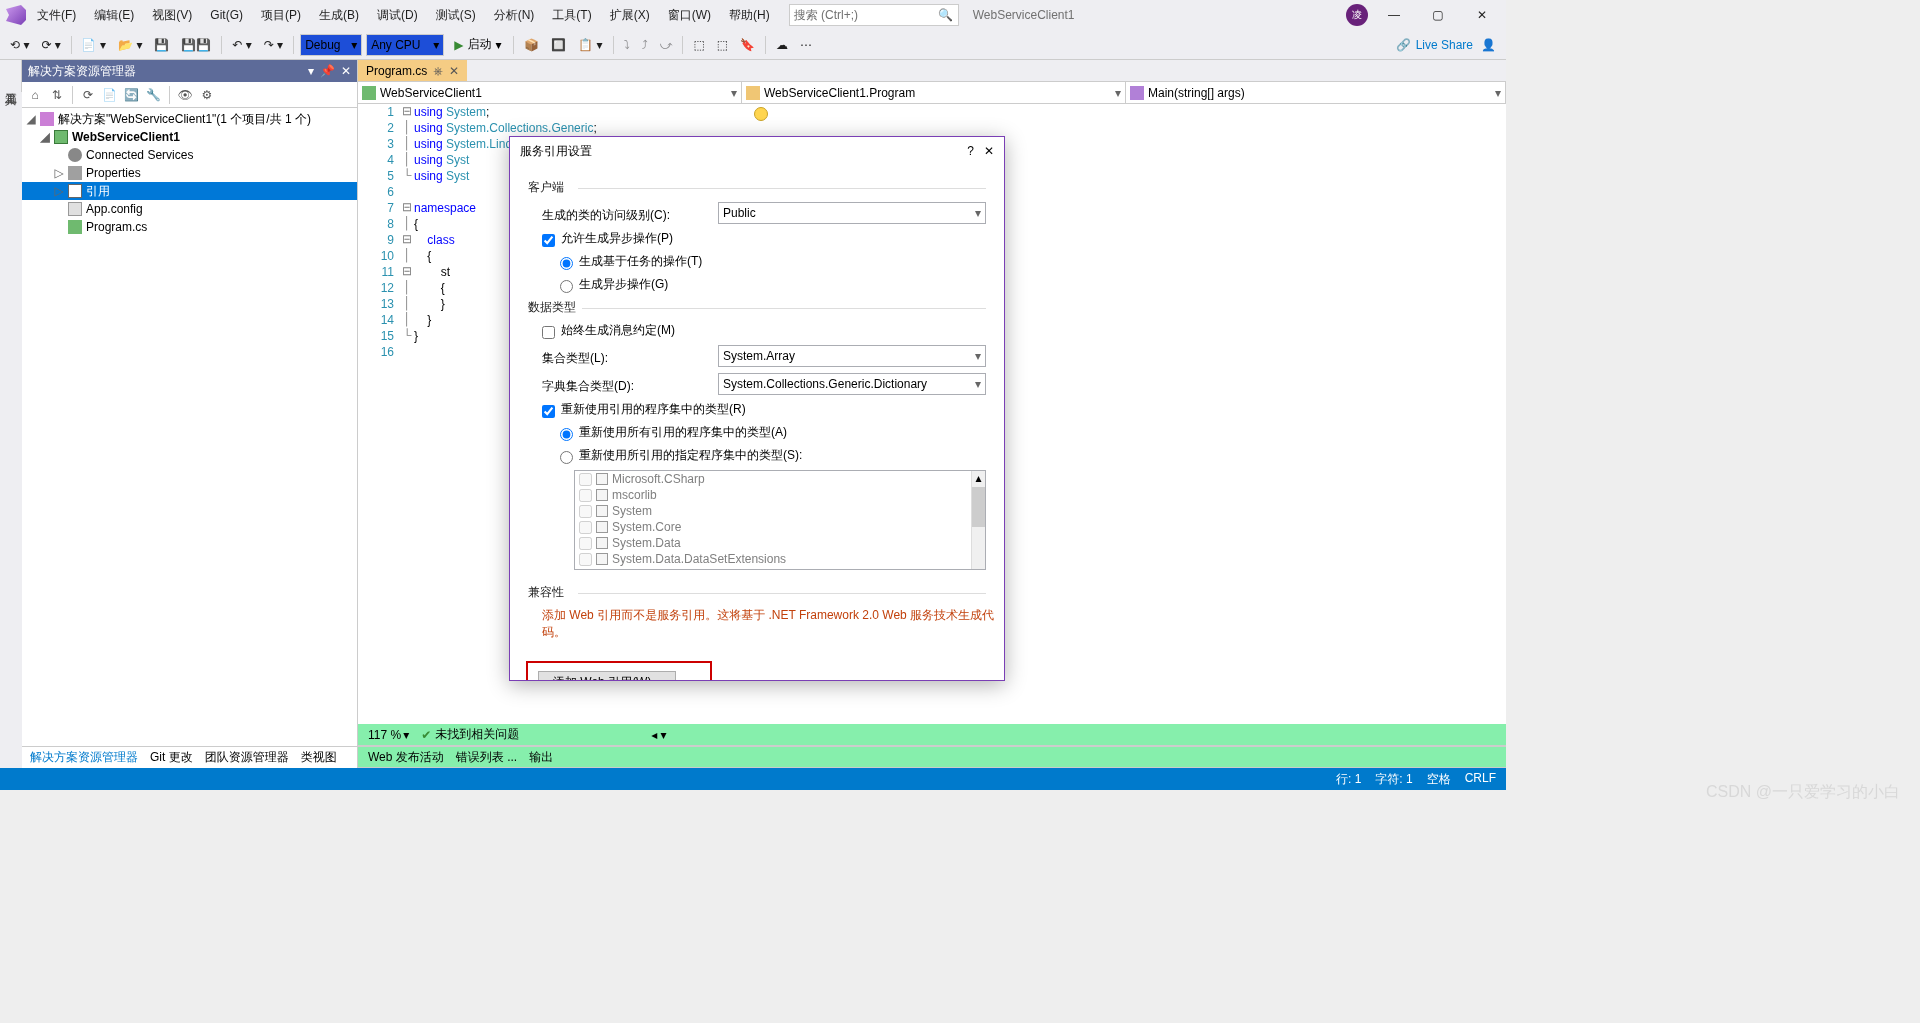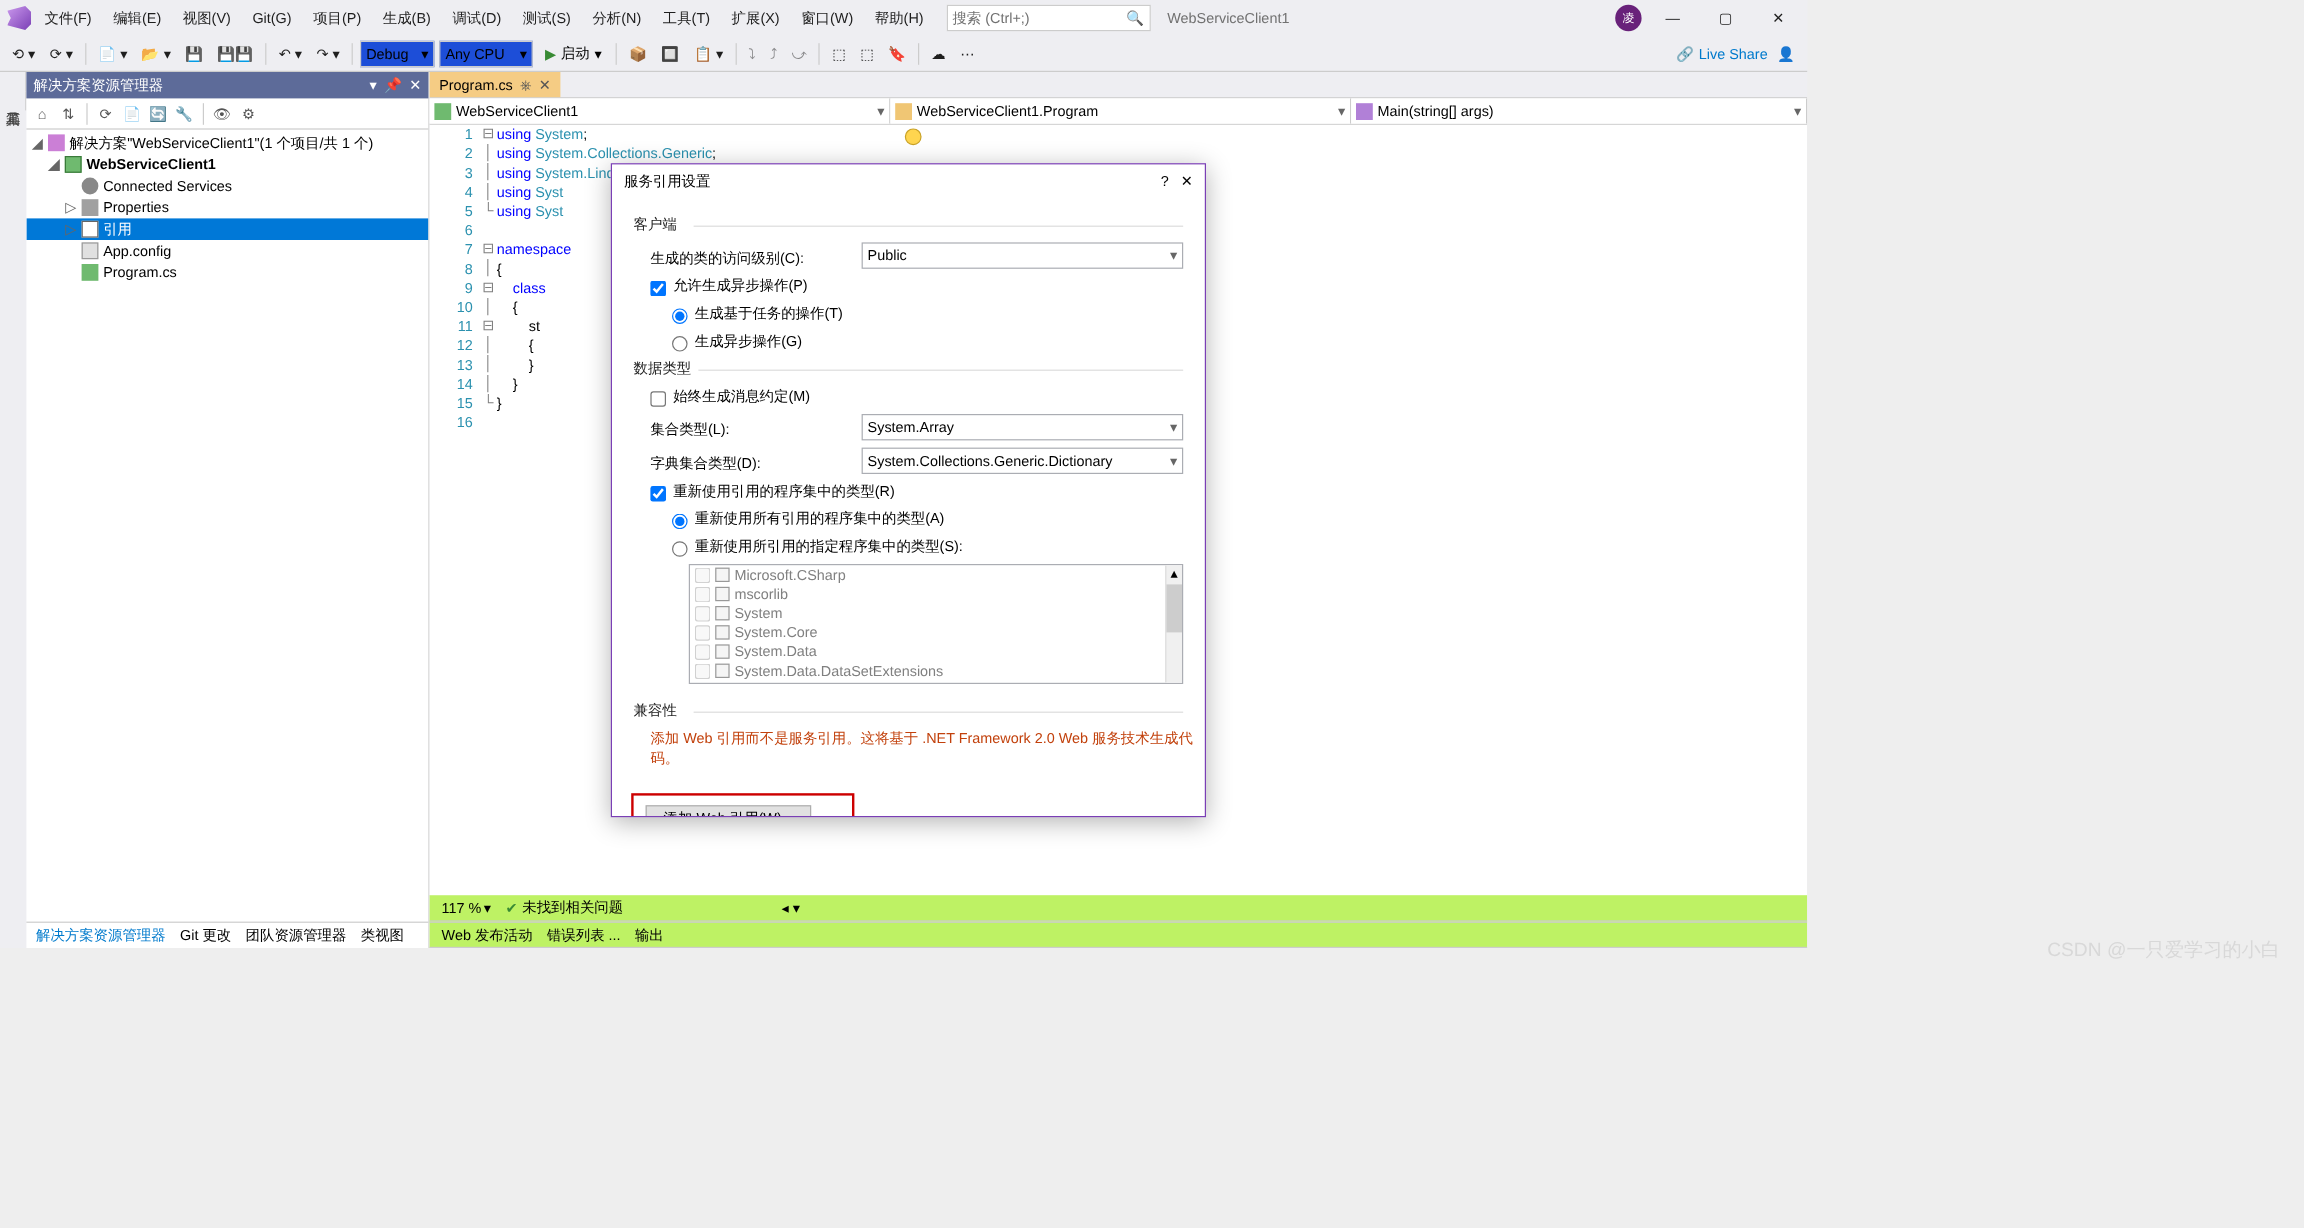--- a/index.html
+++ b/index.html
@@ -62,21 +62,21 @@
 .src { flex:1; }
 .src div { height:16px; line-height:16px; white-space:pre; }
 .kw { color:#0000ff; }
 .typ { color:#2b91af; }
 .bulb { position:absolute; left:396px; top:3px; width:14px; height:14px; border-radius:50%; background:#ffd54f; border:1px solid #c9a227; }
 .bottom-tabs { height:22px; border-top:1px solid #ccc; display:flex; align-items:center; padding:0 8px; gap:12px; }
 .btab.active { color:#007acc; }
 .statusbar { height:22px; background:#007acc; color:#fff; display:flex; align-items:center; padding:0 10px; gap:14px; }
 .statusbar .grp { display:flex; align-items:center; gap:4px; }
 .statusbar .right { margin-left:auto; display:flex; gap:14px; }
-.status2 { height:22px; border-bottom:1px solid #ccc; display:flex; align-items:center; padding:0 10px; gap:12px; font-size:11px; background:#bef264; }
+.status2 { height:22px; border-bottom:1px solid #ccc; display:flex; align-items:center; padding:0 10px; gap:12px; font-size:11px; background:#86efac; }
 .status2 .zoom { display:flex; align-items:center; gap:2px; }
 .status2 .noissues { display:flex; align-items:center; gap:4px; }
 .dialog { position:absolute; left:509px; top:136px; width:496px; height:545px; background:#fff; border:1px solid #7a3fb5; box-shadow:0 4px 20px rgba(0,0,0,0.3); display:flex; flex-direction:column; }
 .dlg-title { height:28px; display:flex; align-items:center; padding:0 10px; }
 .dlg-title .c { margin-left:auto; display:flex; gap:10px; }
 .dlg-body { flex:1; padding:8px 18px 12px 18px; overflow:auto; }
 .fieldset-label { color:#222; margin-top:6px; margin-bottom:6px; position:relative; }
 .fieldset-label::after { content:""; position:absolute; left:50px; right:0; top:50%; height:1px; background:#ddd; }
 .fieldset-label span { background:#fff; padding-right:6px; position:relative; z-index:1; }
 .row { display:flex; align-items:flex-end; margin:6px 0 6px 14px; gap:20px; }
@@ -332,20 +332,29 @@
         <span style="margin-left:120px">◂ ▾</span>
       </div>
       <div class="status2" style="border-top:1px solid #ccc">
         <span>Web 发布活动</span>
         <span>错误列表 ...</span>
         <span>输出</span>
       </div>
     </div>
   </div>
 
+  <div class="statusbar">
+    <div class="grp"></div>
+    <div class="right">
+      <span>行: 1</span>
+      <span>字符: 1</span>
+      <span>空格</span>
+      <span>CRLF</span>
+    </div>
+  </div>
 
   <div class="dialog">
     <div class="dlg-title">
       <span>服务引用设置</span>
       <div class="c">
         <span>?</span>
         <span>✕</span>
       </div>
     </div>
     <div class="dlg-body">

